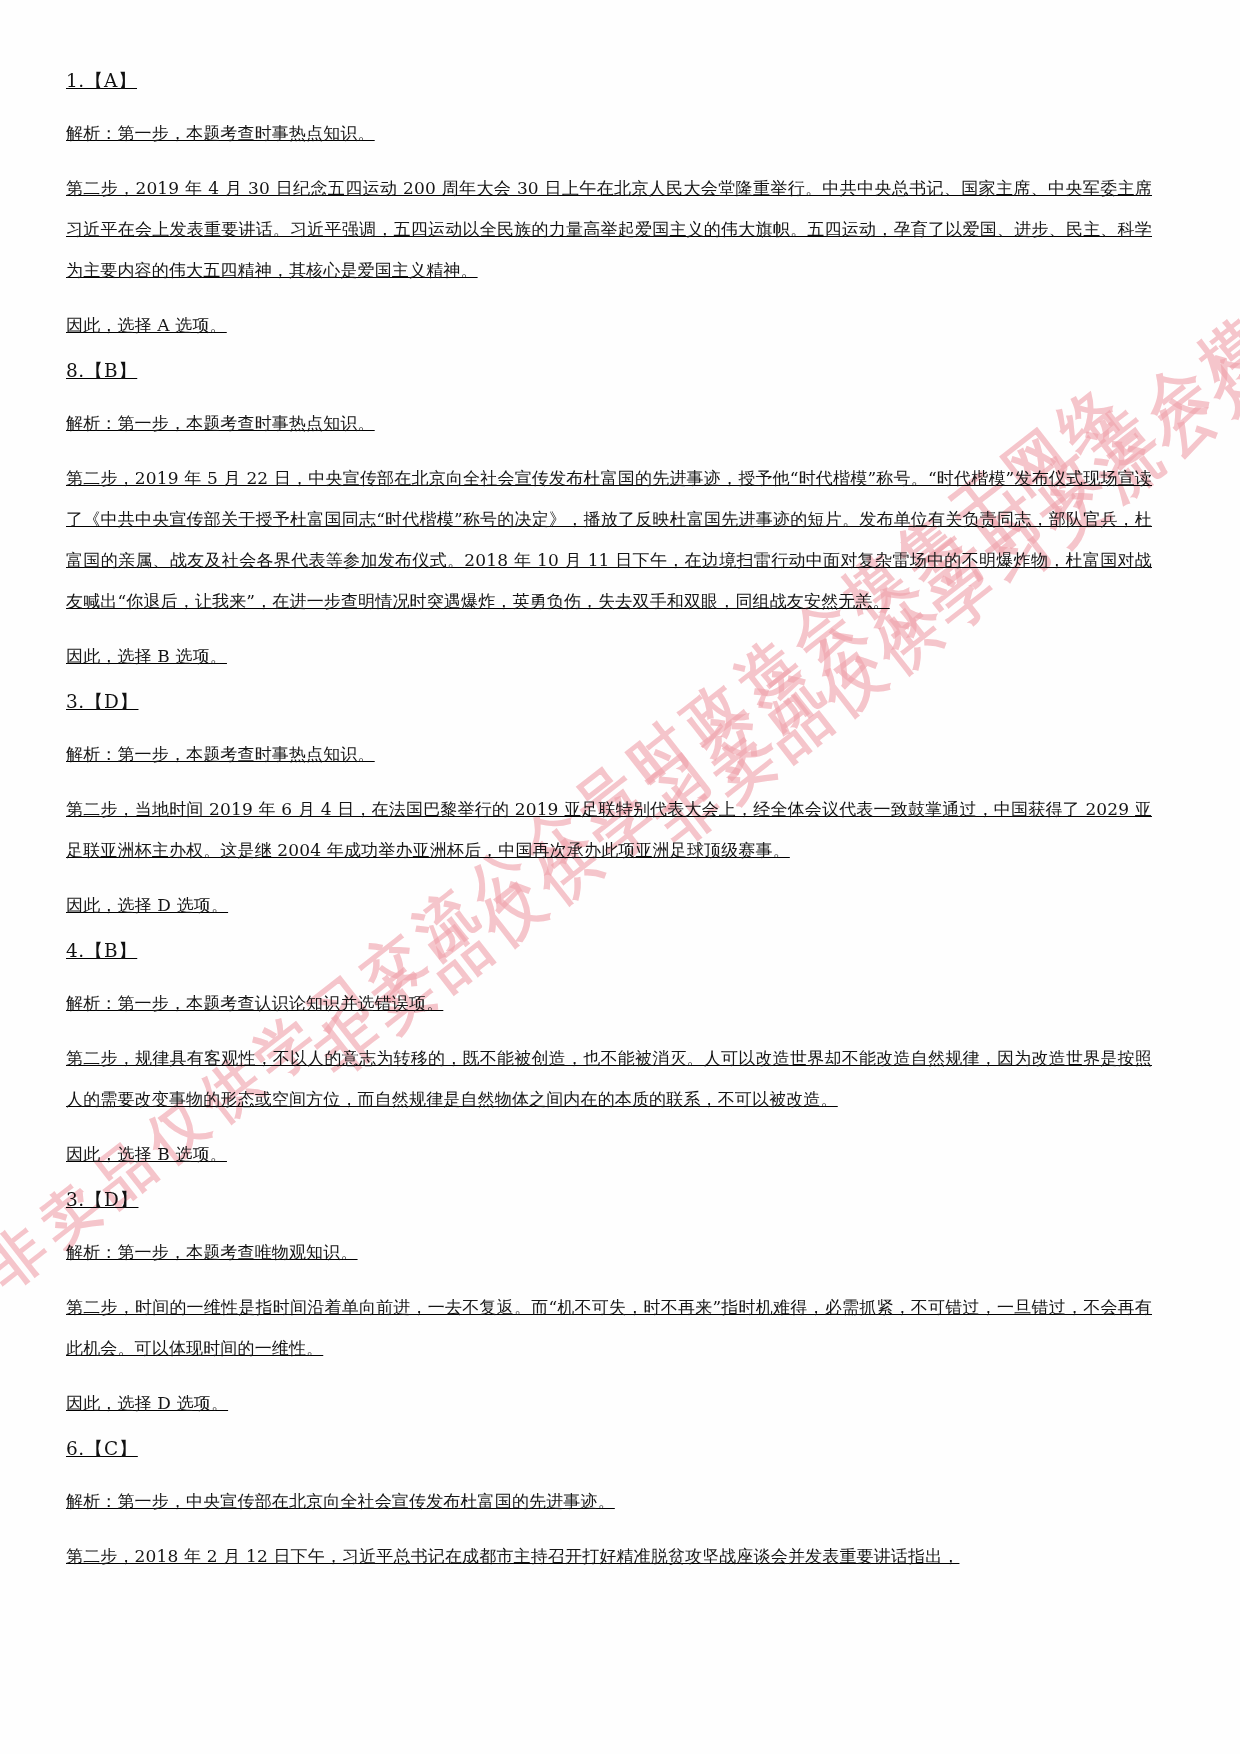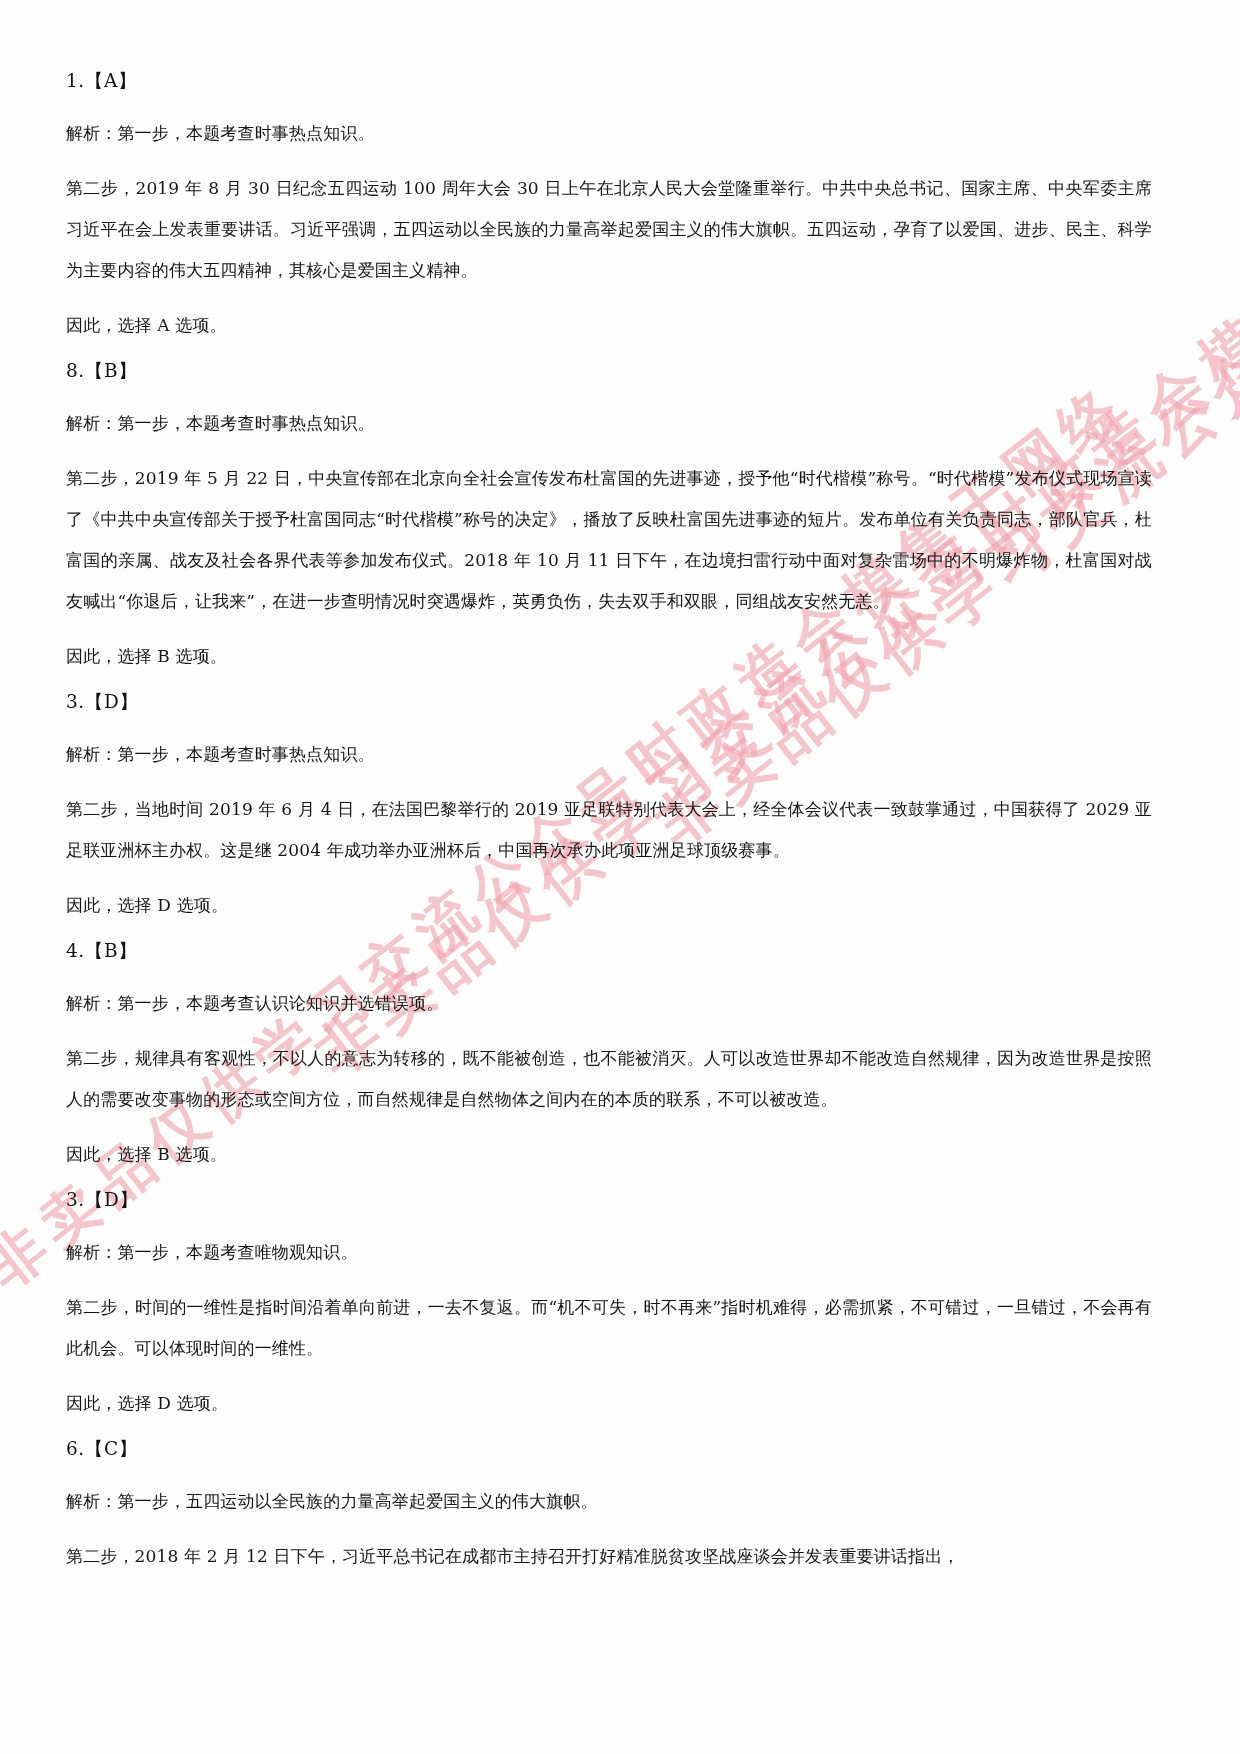--- a/index.html
+++ b/index.html
@@ -76,39 +76,40 @@
     text-align: justify;
     text-justify: inter-ideograph;
     letter-spacing: .15px;
     word-break: break-all;
   }
   p.para.tight {
     margin-bottom: 12px;
   }
   .block {
     margin-bottom: 4px;
+    text-decoration: underline;
   }
 </style>
 </head>
 <body>
 
 <div class="page">
 
   <div class="watermark-layer">
     <div class="wm wm-a">非卖品仅供学习交流公众号时政造会模集干网络</div>
     <div class="wm wm-b">非卖品仅供学习交流公众号时政造会模集干网络</div>
     <div class="wm wm-c">非卖品仅供学习交流公众号时政造会模集干网络</div>
   </div>
 
   <div class="content">
 
     <div class="block">
       <div class="ans-head">1.【A】</div>
       <p class="para">解析：第一步，本题考查时事热点知识。</p>
-      <p class="para">第二步，2019 年 8 月 30 日纪念五四运动 100 周年大会 30 日上午在北京人民大会堂隆重举行。中共中央总书记、国家主席、中央军委主席习近平在会上发表重要讲话。习近平强调，五四运动以全民族的力量高举起爱国主义的伟大旗帜。五四运动，孕育了以爱国、进步、民主、科学为主要内容的伟大五四精神，其核心是爱国主义精神。</p>
+      <p class="para">第二步，2019 年 4 月 30 日纪念五四运动 200 周年大会 30 日上午在北京人民大会堂隆重举行。中共中央总书记、国家主席、中央军委主席习近平在会上发表重要讲话。习近平强调，五四运动以全民族的力量高举起爱国主义的伟大旗帜。五四运动，孕育了以爱国、进步、民主、科学为主要内容的伟大五四精神，其核心是爱国主义精神。</p>
       <p class="para tight">因此，选择 A 选项。</p>
     </div>
 
     <div class="block">
       <div class="ans-head">8.【B】</div>
       <p class="para">解析：第一步，本题考查时事热点知识。</p>
       <p class="para">第二步，2019 年 5 月 22 日，中央宣传部在北京向全社会宣传发布杜富国的先进事迹，授予他“时代楷模”称号。“时代楷模”发布仪式现场宣读了《中共中央宣传部关于授予杜富国同志“时代楷模”称号的决定》，播放了反映杜富国先进事迹的短片。发布单位有关负责同志，部队官兵，杜富国的亲属、战友及社会各界代表等参加发布仪式。2018 年 10 月 11 日下午，在边境扫雷行动中面对复杂雷场中的不明爆炸物，杜富国对战友喊出“你退后，让我来”，在进一步查明情况时突遇爆炸，英勇负伤，失去双手和双眼，同组战友安然无恙。</p>
       <p class="para tight">因此，选择 B 选项。</p>
     </div>
 
@@ -128,18 +129,18 @@
 
     <div class="block">
       <div class="ans-head">3.【D】</div>
       <p class="para">解析：第一步，本题考查唯物观知识。</p>
       <p class="para">第二步，时间的一维性是指时间沿着单向前进，一去不复返。而“机不可失，时不再来”指时机难得，必需抓紧，不可错过，一旦错过，不会再有此机会。可以体现时间的一维性。</p>
       <p class="para tight">因此，选择 D 选项。</p>
     </div>
 
     <div class="block">
       <div class="ans-head">6.【C】</div>
-      <p class="para">解析：第一步，五四运动以全民族的力量高举起爱国主义的伟大旗帜。</p>
+      <p class="para">解析：第一步，中央宣传部在北京向全社会宣传发布杜富国的先进事迹。</p>
       <p class="para">第二步，2018 年 2 月 12 日下午，习近平总书记在成都市主持召开打好精准脱贫攻坚战座谈会并发表重要讲话指出，</p>
     </div>
 
   </div>
 </div>
 
 </body></html>

